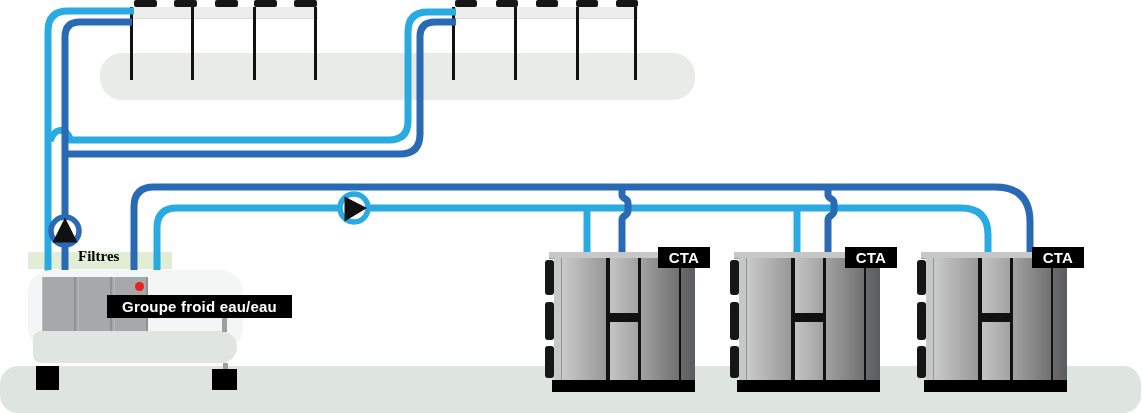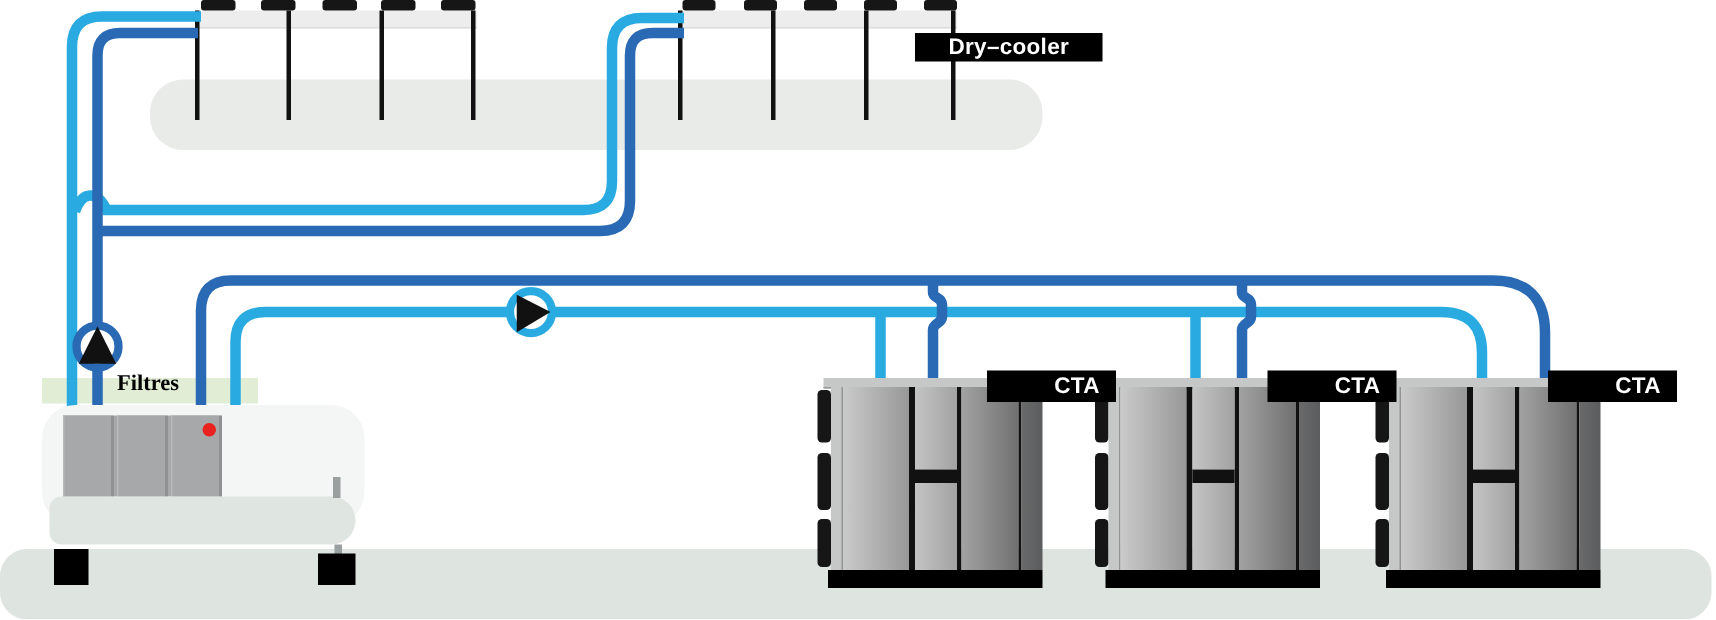--- a/index.html
+++ b/index.html
@@ -29,21 +29,21 @@
              border-radius:22px;z-index:2;}
   .dc-band{top:7px;height:11px;background:#ededed;border-bottom:1px solid #dcdcdc;z-index:2;}
   .dc-cap{top:0;height:7px;background:#161616;border-radius:2px;z-index:2;}
   .dc-tube{top:7px;width:3px;height:73px;background:#111;z-index:3;}
   
   .tag{background:var(--label-bg);color:var(--label-text);font-weight:bold;
        display:flex;align-items:center;justify-content:center;z-index:9;
        letter-spacing:.2px;}
   .tag-dry{left:610px;top:22px;width:125px;height:19px;font-size:15px;}
   .tag-chiller{left:107px;top:295px;width:185px;height:23px;font-size:15px;}
-  .tag-cta{top:247px;width:52px;height:21px;font-size:15px;padding-left:34px;}
+  .tag-cta{top:247px;width:52px;height:21px;font-size:15px;}
   .txt-filtres{left:78px;top:248px;font-size:15px;font-weight:bold;color:#000;z-index:9;font-family:Liberation Serif, serif;}
   
   .pipes{left:0;top:0;z-index:5;}
   .pc{stroke:var(--pipe-cold);fill:none;stroke-width:7;}
   .pw{stroke:var(--pipe-warm);fill:none;stroke-width:7;}
   .pump-ring-cold{fill:#fff;stroke:var(--pipe-cold);stroke-width:5.5;}
   .pump-ring-warm{fill:#fff;stroke:var(--pipe-warm);stroke-width:5.5;}
   .pump-tri{fill:#111;}
   
   .filter-band{left:28px;top:252px;width:144px;height:17px;background:var(--filter-band);z-index:3;}
@@ -203,19 +203,19 @@
         <div class="top"></div>
         <div class="bar"></div>
         <div class="bot"></div>
       </div>
       <div class="panelB"></div>
       <div class="side"></div>
     </div>
     <div class="base"></div>
   </div>
 
-  <div class="abs tag tag-dry">Dry–cooler</div>
   <div class="abs txt-filtres">Filtres</div>
+  <div class="abs tag tag-chiller">Groupe froid eau/eau</div>
   <div class="abs tag tag-cta" style="left:658px;">CTA</div>
   <div class="abs tag tag-cta" style="left:845px;">CTA</div>
   <div class="abs tag tag-cta" style="left:1032px;">CTA</div>
 
 </div>
 
 </body></html>

